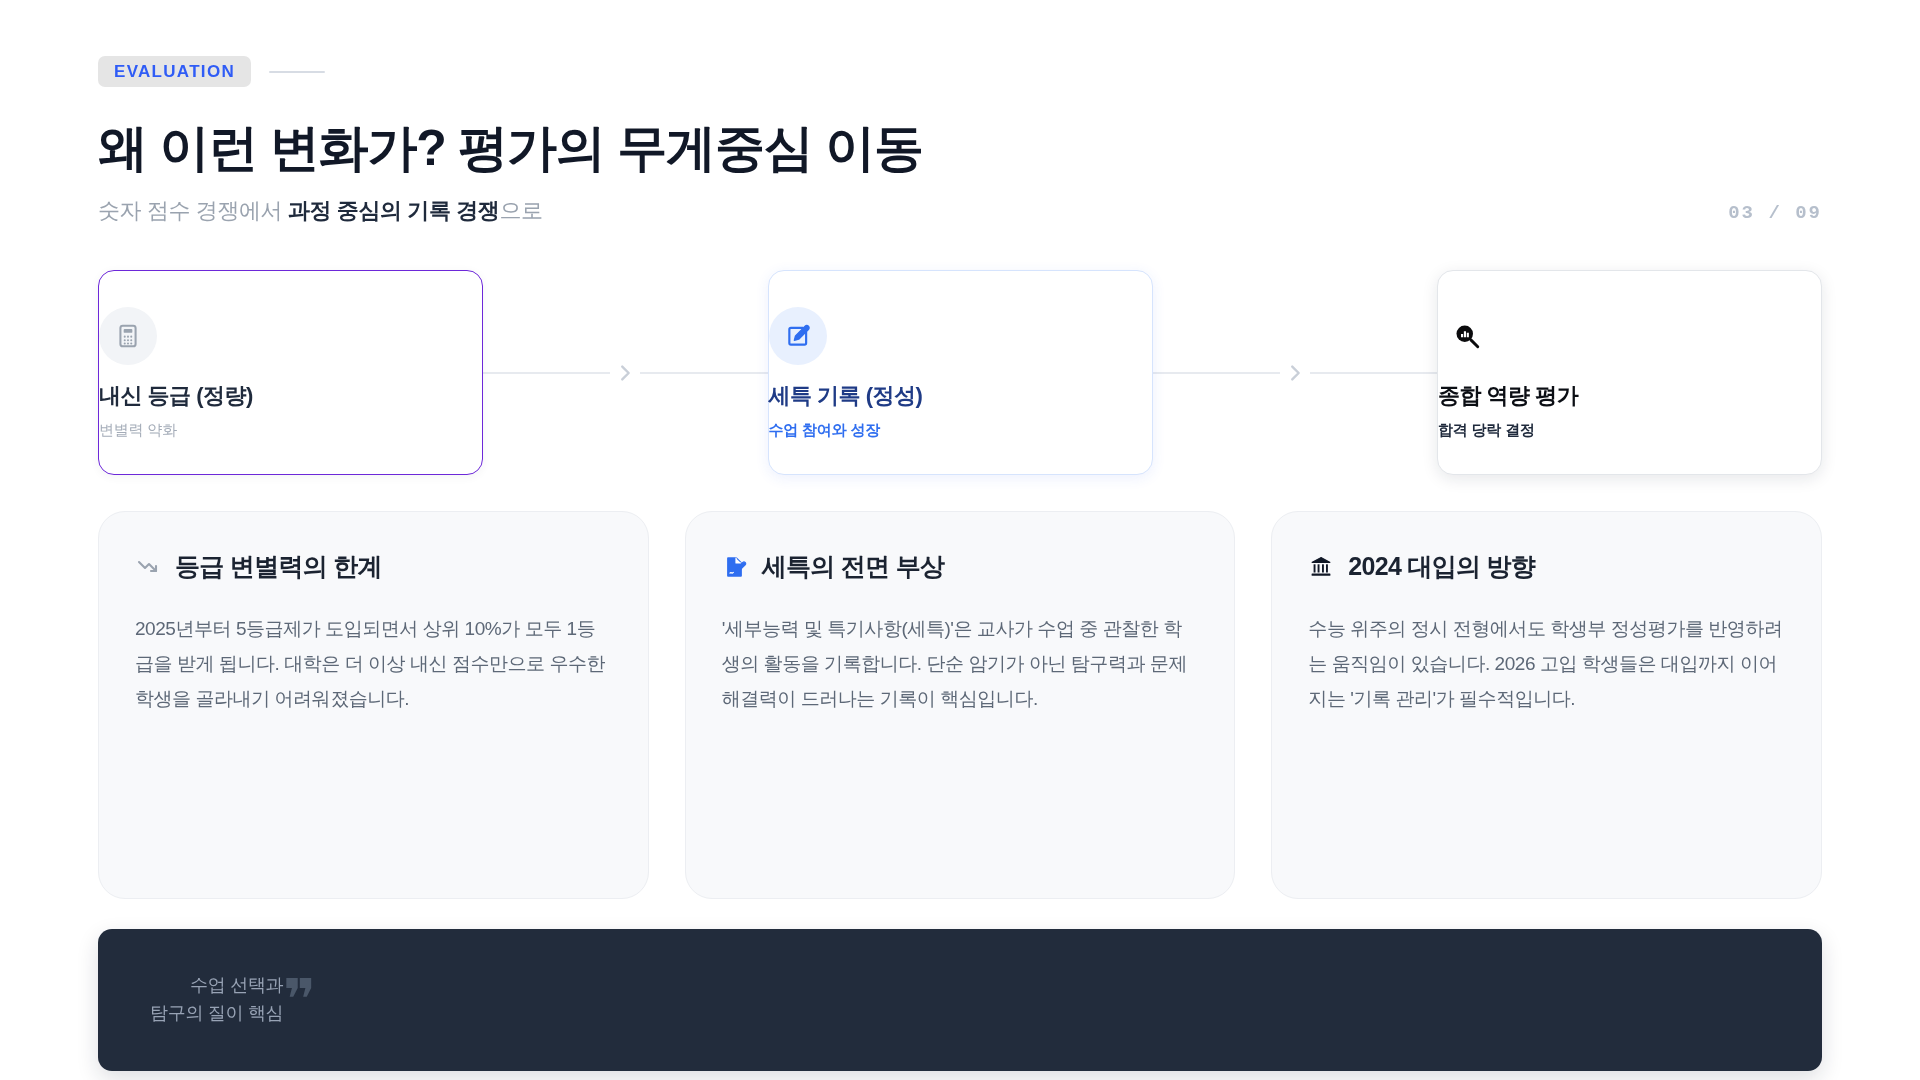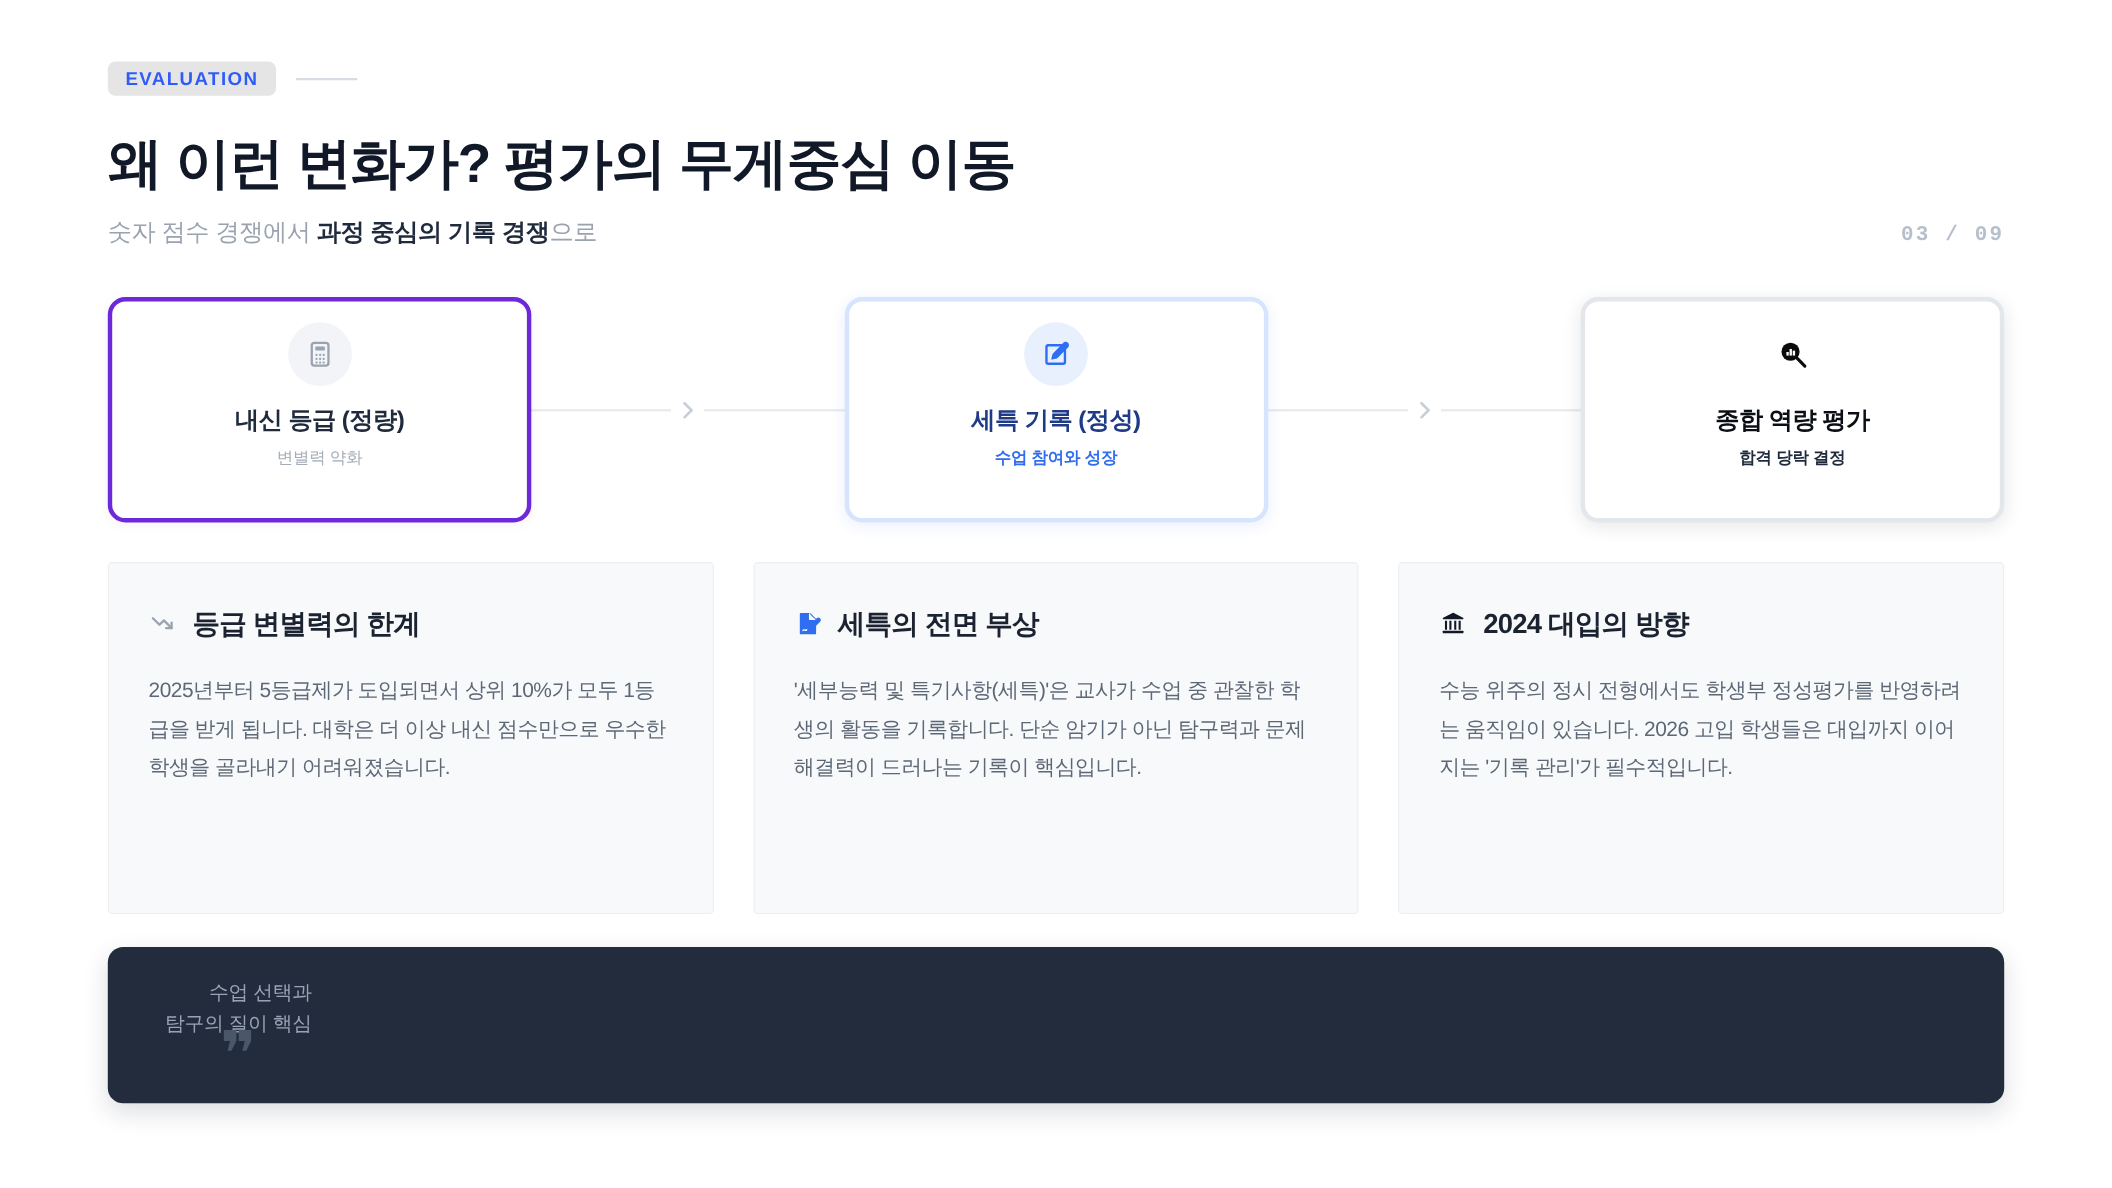--- a/index.html
+++ b/index.html
@@ -82,27 +82,26 @@
     position: relative;
     display: flex;
     align-items: stretch;
     justify-content: space-between;
     height: 100%;
   }
   .step-card {
     position: relative;
     width: 385px;
     background: #ffffff;
-    border: 4px solid #6d28d9;
+    border: 1px solid #6d28d9;
     border-radius: 16px;
     box-shadow: 0 2px 10px rgba(20,30,50,0.05);
     display: flex;
     flex-direction: column;
-    align-items: center;
-    padding-top: 19px;
+    padding-top: 36px;
   }
   .step-card.is-active {
     border-color: #d6e4fd;
     box-shadow: 0 3px 14px rgba(47,92,246,0.09);
   }
   .step-card.is-final {
     border-color: #e3e6ea;
     box-shadow: 0 4px 16px rgba(20,30,50,0.10);
   }
   .step-icon {
@@ -144,23 +143,23 @@
   
   .details {
     margin-top: 36px;
     display: flex;
     gap: 36px;
   }
   .detail-card {
     flex: 1;
     background: #f8f9fb;
     border: 1px solid #eceef2;
-    border-radius: 4px;
+    border-radius: 27px;
     padding: 38px 36px 34px 36px;
-    height: 320px;
+    height: 388px;
   }
   .detail-head {
     display: flex;
     align-items: center;
     gap: 14px;
   }
   .detail-ico { width: 26px; height: 26px; display: flex; align-items: center; justify-content: center; }
   .detail-title {
     font-size: 25px;
     font-weight: 800;
@@ -206,21 +205,20 @@
   .insight-text .muted { color: #aab3c2; font-weight: 700; }
   .insight-text .hl {
     color: #ffffff;
     border-bottom: 2px solid #7e8ba0;
     padding-bottom: 5px;
   }
   .insight-right {
     display: flex;
     align-items: center;
     gap: 0;
-    flex-direction: column;
   }
   .insight-note {
     text-align: right;
     font-size: 18px;
     line-height: 1.55;
     color: #98a3b5;
     letter-spacing: -0.3px;
   }
   .quote-mark {
     font-family: "DejaVu Sans", sans-serif;

